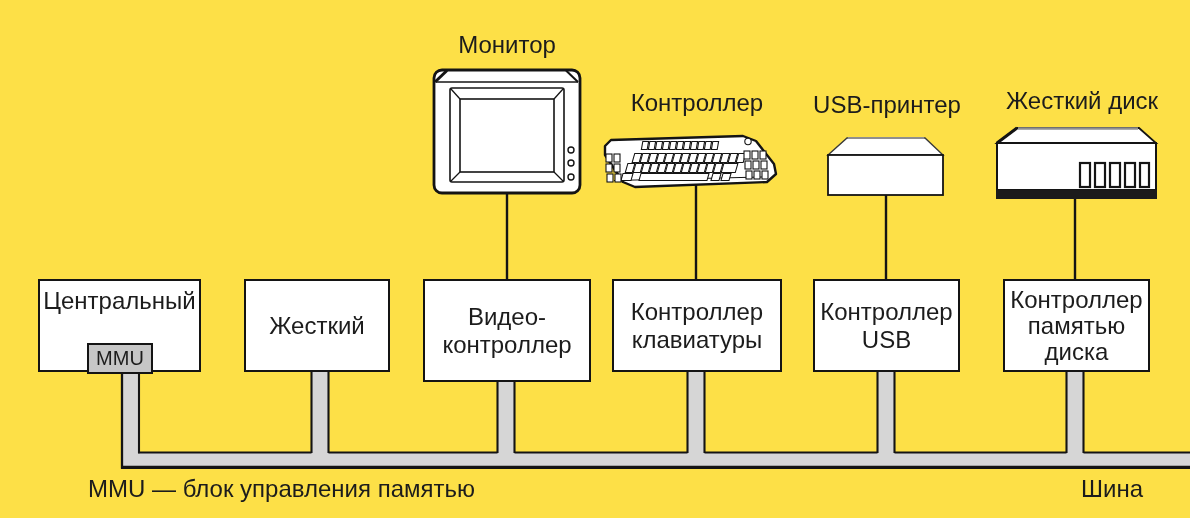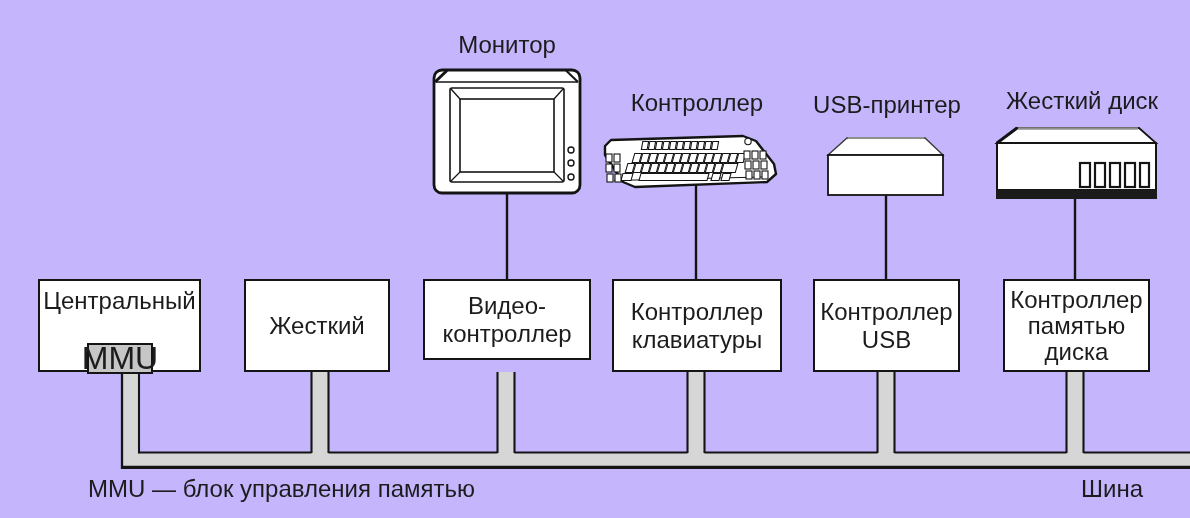--- a/index.html
+++ b/index.html
@@ -1,21 +1,21 @@
 <!DOCTYPE html>
 <html style="--bus-gray: #d6d6d6; --mmu-gray: #c6c6c6; --line: #141414; --text: #1c1c1c; --disk-base: #1b1b1b; --edge-gray: #8f8f8f;"><head>
 <meta charset="utf-8">
 <style>
   :root{
     --bus-gray:#d6d6d6; --mmu-gray:#c6c6c6; --line:#141414;
     --text:#1c1c1c; --disk-base:#1b1b1b; --edge-gray:#8f8f8f;
   }
   html,body{margin:0;padding:0;background:#ffffff;}
   #canvas{
-    position:relative;width:1190px;height:518px;background:#c4b5fd;
+    position:relative;width:1190px;height:518px;background:#fde047;
     overflow:hidden;font-family:"Liberation Sans","DejaVu Sans",sans-serif;
     color:var(--text);
   }
   #artwork{position:absolute;left:0;top:0;z-index:1;}
   .dev-label{
     position:absolute;z-index:2;font-size:24px;line-height:26px;
     white-space:nowrap;transform:translateX(-50%);
   }
   .caption{
     position:absolute;z-index:2;font-size:24px;line-height:26px;white-space:nowrap;text-align:center;
@@ -27,21 +27,21 @@
     font-size:24px;line-height:28px;
   }
   .box span{white-space:nowrap;}
   .box.cpu{justify-content:flex-start;padding-top:6px;gap:29px;}
   .box.hdd{line-height:26px;}
   #mmu-badge{
     position:absolute;z-index:4;box-sizing:border-box;
     left:87px;top:343px;width:66px;height:31px;
     background:var(--mmu-gray);border:2.3px solid var(--line);
     display:flex;align-items:center;justify-content:center;
-    font-size:32px;
+    font-size:20px;
   }
   .ln{stroke:var(--line);}
   .fw{fill:#ffffff;}
   .fbus{fill:var(--bus-gray);}
 </style>
 </head>
 <body>
 
 <div id="canvas">
 
@@ -210,21 +210,21 @@
   <div class="dev-label" style="left:1082px;top:88px;">Жесткий диск</div>
 
   <div class="box cpu" style="left:38px;top:279px;width:163px;height:93px;">
     <span>Центральный</span>
   </div>
 
   <div class="box" style="left:244px;top:279px;width:146px;height:93px;">
     <span>Жесткий</span>
   </div>
 
-  <div class="box" style="left:423px;top:279px;width:168px;height:81px;">
+  <div class="box" style="left:423px;top:279px;width:168px;height:103px;">
     <span>Видео-</span>
     <span>контроллер</span>
   </div>
 
   <div class="box" style="left:612px;top:279px;width:170px;height:93px;">
     <span>Контроллер</span>
     <span>клавиатуры</span>
   </div>
 
   <div class="box" style="left:813px;top:279px;width:147px;height:93px;">

